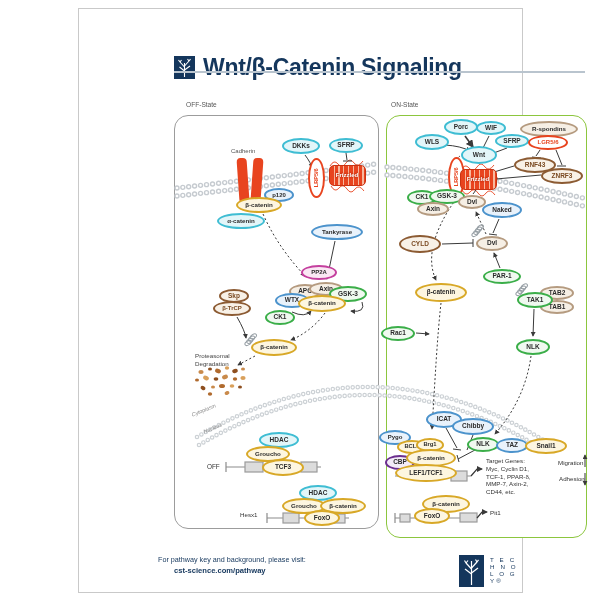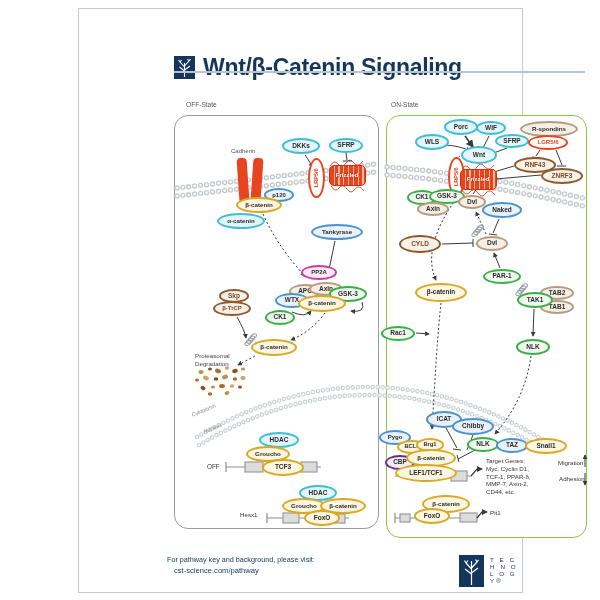--- a/index.html
+++ b/index.html
@@ -31,22 +31,22 @@
   .c-brown{border:2px solid #8c5b33;background:#f8f1e7;color:#7a4a22;}
   .c-magenta{border:2px solid #c43f9e;background:#fae8f4;}
   .c-purple{border:2px solid #6c2f8f;background:#f3ebf8;}
   .c-red{border:2.2px solid #e8441f;background:#fff;color:#e8441f;}
   .c-redsolid{border:1px solid #c93312;border-radius:5px;color:#fff;
      background:repeating-linear-gradient(90deg,#e8441f 0 3.6px,#f7b89e 3.6px 4.8px);
      text-shadow:0 0 2px #b32a0c,0 0 2px #b32a0c;}
   .vert span{transform:rotate(-90deg);white-space:nowrap;display:block;}
   .dtext{position:absolute;white-space:pre-line;color:#444;}
   
-  #foot-note{position:absolute;left:88px;top:546px;font-size:7.2px;color:#14365c;}
-  #foot-link{position:absolute;left:95px;top:557px;font-size:7.6px;font-weight:normal;color:#14365c;}
+  #foot-note{position:absolute;left:79px;top:546px;font-size:7.2px;color:#14365c;}
+  #foot-link{position:absolute;left:95px;top:557px;font-size:7.6px;font-weight:bold;color:#14365c;}
   #brand{position:absolute;left:380px;top:546px;display:flex;gap:6px;align-items:flex-start;}
   #brand .logo-sq{width:25px;height:32px;background:#14365c;position:relative;}
   #brand-name{font-size:15px;font-weight:bold;color:#14365c;line-height:1.1;}
   #brand-sub{font-size:6.2px;letter-spacing:2.1px;color:#14365c;margin-top:1px;}
 </style>
 </head>
 <body>
 
 <div id="stage">
   <div id="card">

